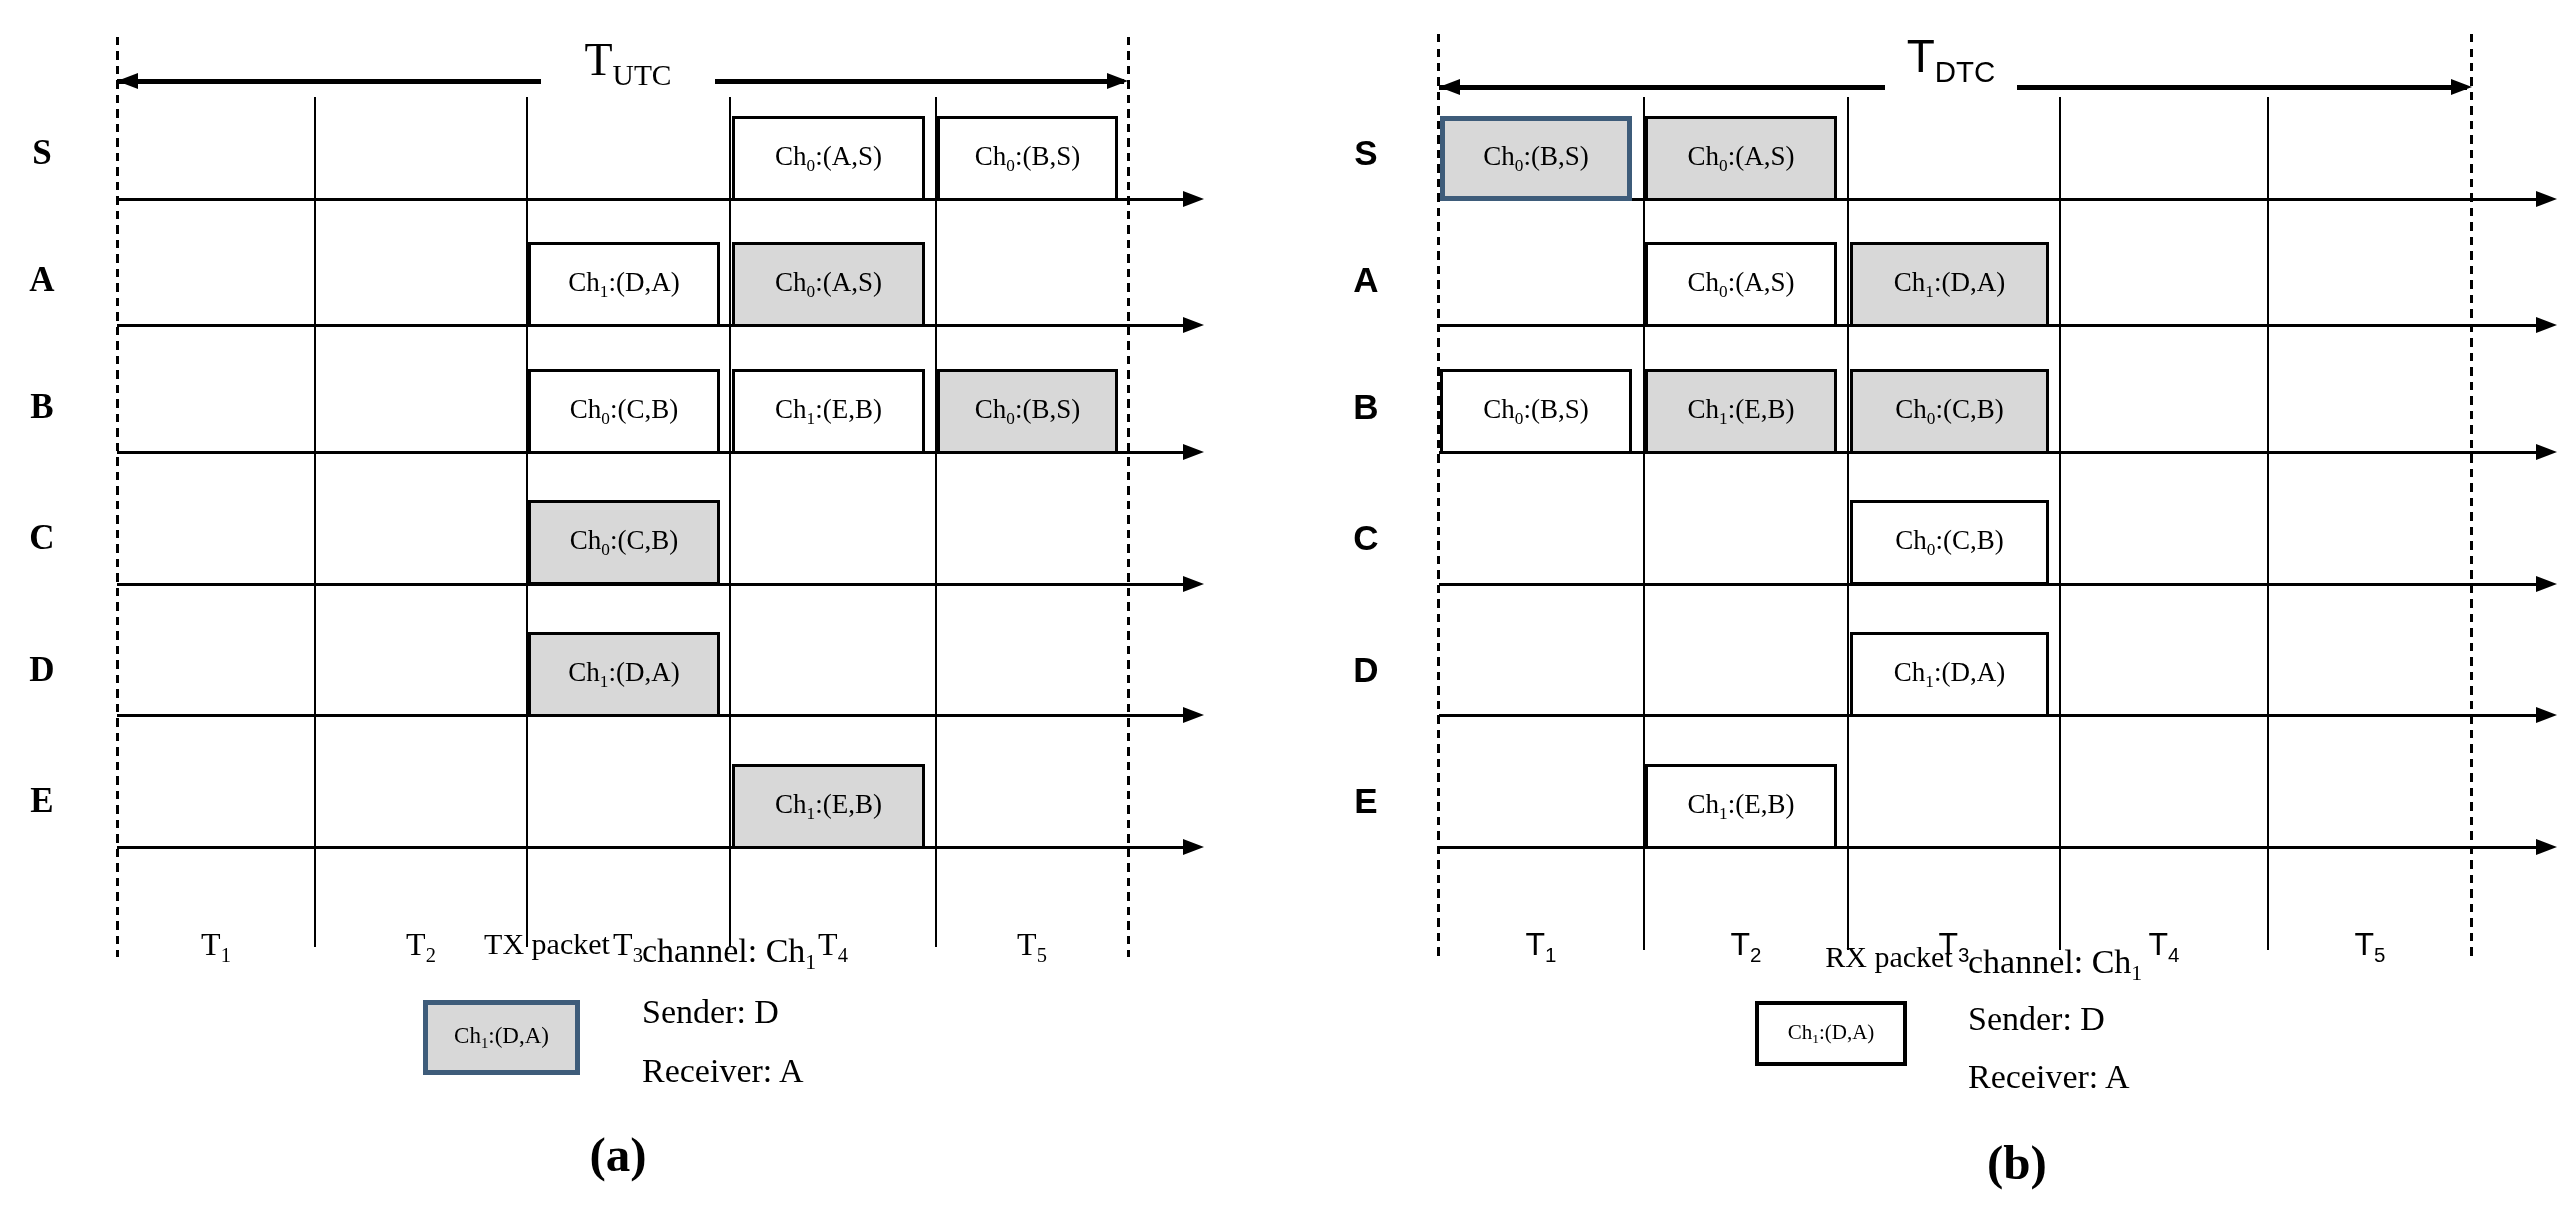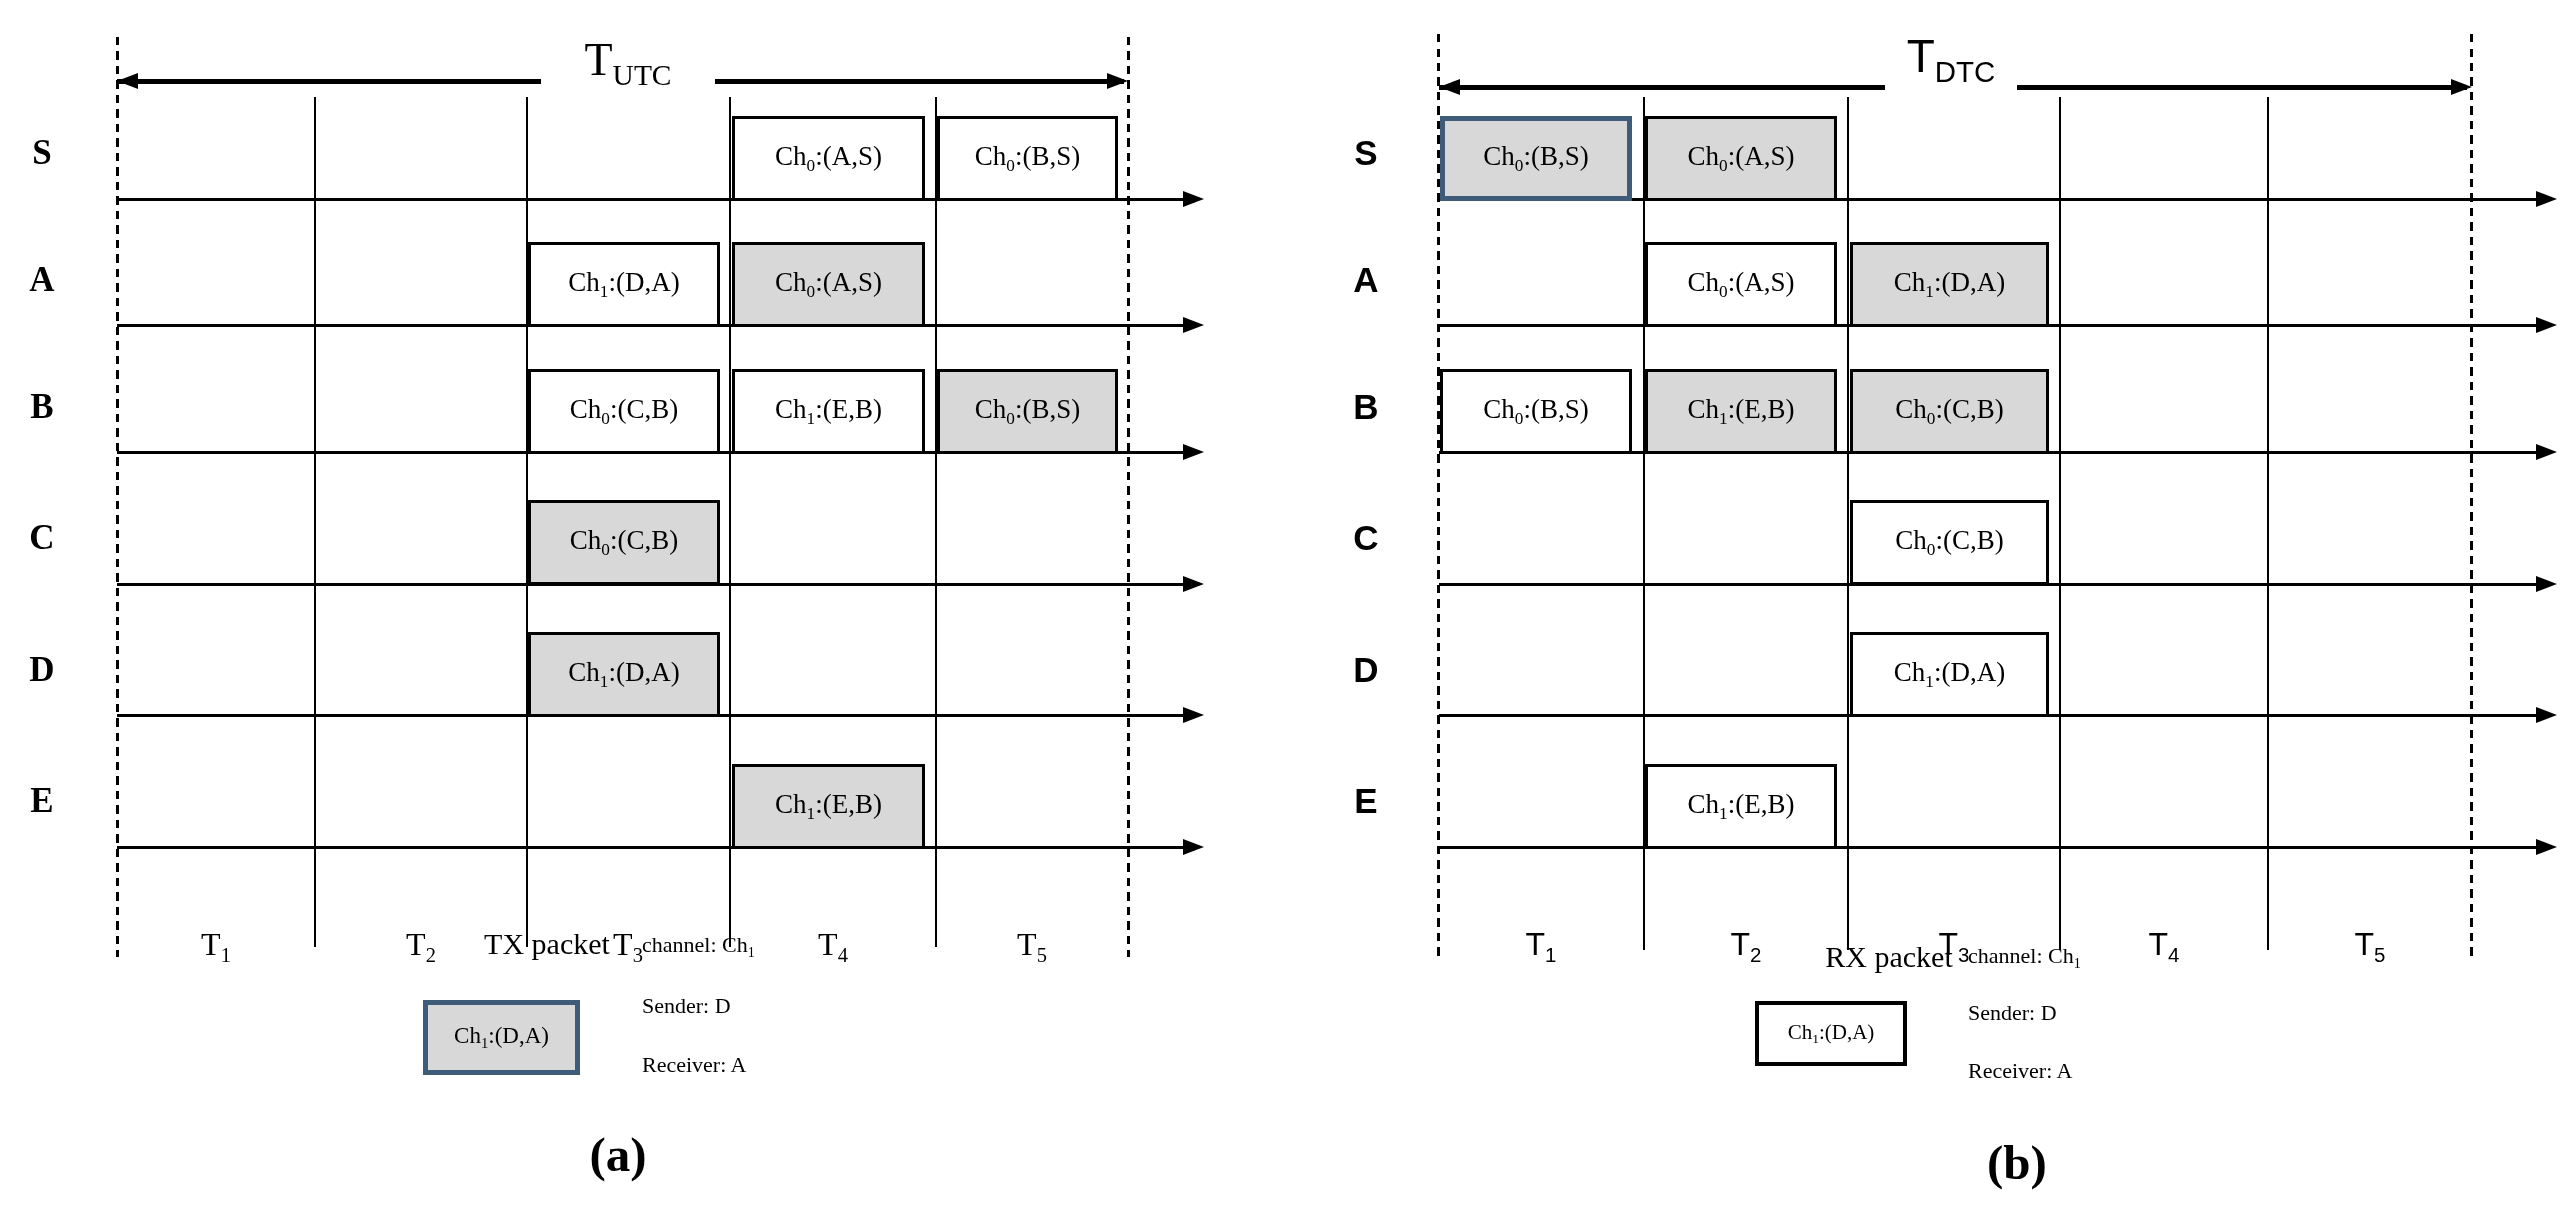--- a/index.html
+++ b/index.html
@@ -12,21 +12,21 @@
   .arr{position:absolute;width:0;height:0;border-top:8.4px solid transparent;border-bottom:8.4px solid transparent;}
   .arr.right{border-left:21px solid #000;}
   .arr.left{border-right:21px solid #000;}
   .nodelabel{position:absolute;font-weight:bold;font-size:35px;line-height:1;transform:translateX(-50%);}
   .timelabel{position:absolute;font-size:32px;line-height:1;transform:translateX(-50%);white-space:nowrap;margin-top:40px;}
   .titlelabel{position:absolute;font-size:46px;line-height:1;transform:translateX(-50%);white-space:nowrap;}
   .pktbox{position:absolute;box-sizing:border-box;border:3.8px solid #000;display:flex;align-items:center;justify-content:center;}
   .boxlabel{font-size:27px;line-height:1;white-space:nowrap;}
   .sub{font-size:0.64em;vertical-align:-0.33em;}
   .legend-title{position:absolute;font-size:30px;line-height:1;transform:translateX(-50%);white-space:nowrap;margin-left:36px;}
-  .legend-line{position:absolute;font-size:22px;line-height:1;white-space:nowrap;}
+  .legend-line{position:absolute;font-size:34px;line-height:1;white-space:nowrap;}
   .caption{position:absolute;font-weight:bold;font-size:49px;line-height:1;transform:translateX(-50%);}
 </style>
 </head>
 <body>
 
 <div id="canvas">
   <section id="diag-a">
     <div class="legend-title f-serif" id="legtitle-a" style="left: 511px; top: 929px;">TX packet</div>
     <div class="caption f-serif" id="cap-a" style="left: 618px; top: 1130px;">(a)</div>
   <div class="dashline" style="left: 116px; top: 37px; height: 920px;"></div>

